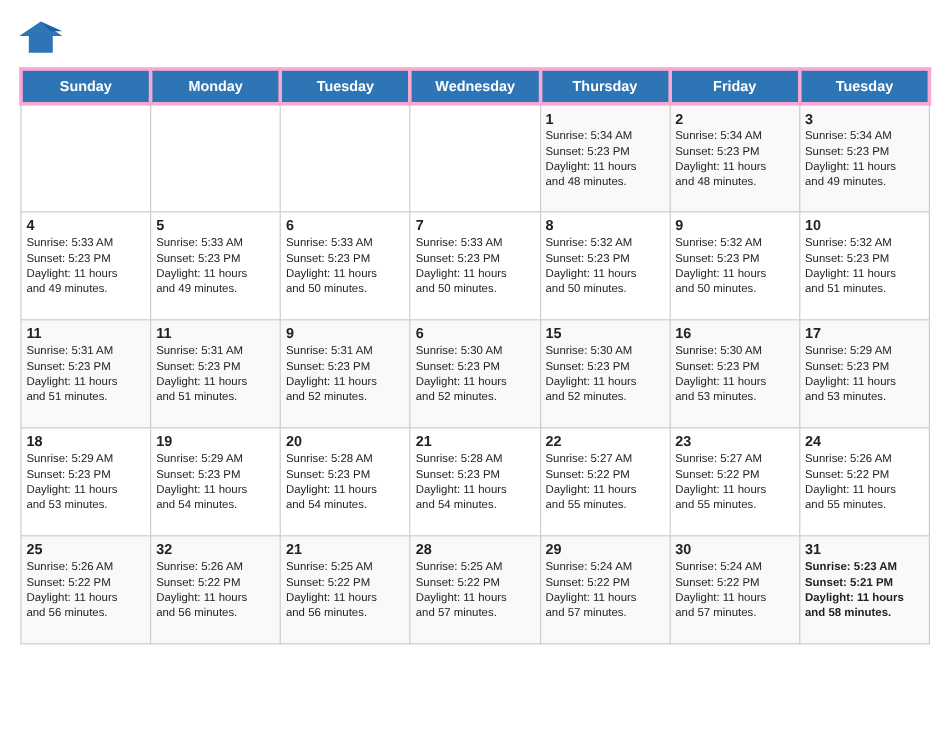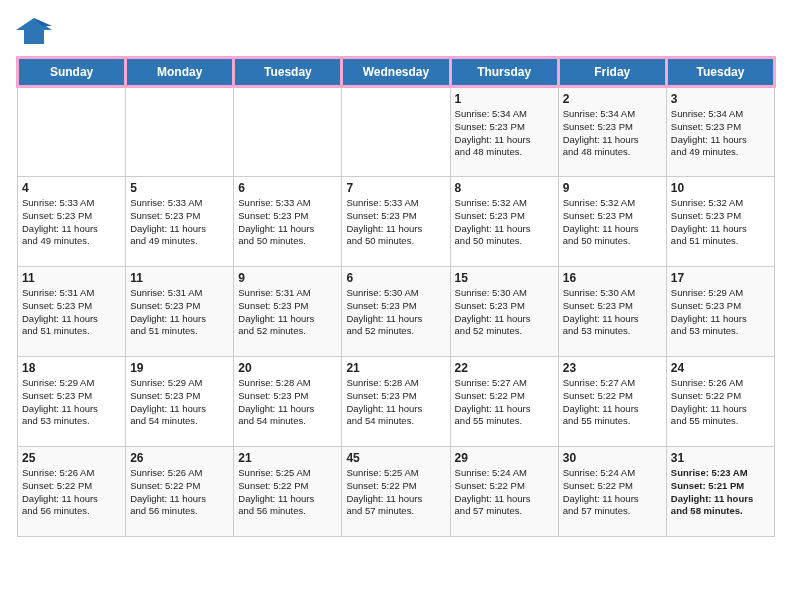--- a/index.html
+++ b/index.html
@@ -301,35 +301,35 @@
       </tr>
       <tr>
         <td>
           <span class="day-number">25</span>
           <div class="day-info" style="white-space: pre-line;">Sunrise: 5:26 AM
 Sunset: 5:22 PM
 Daylight: 11 hours
 and 56 minutes.</div>
         </td>
         <td>
-          <span class="day-number">26</span>
+          <span class="day-number">32</span>
           <div class="day-info" style="white-space: pre-line;">Sunrise: 5:26 AM
 Sunset: 5:22 PM
 Daylight: 11 hours
 and 56 minutes.</div>
         </td>
         <td>
           <span class="day-number">21</span>
           <div class="day-info" style="white-space: pre-line;">Sunrise: 5:25 AM
 Sunset: 5:22 PM
 Daylight: 11 hours
 and 56 minutes.</div>
         </td>
         <td>
-          <span class="day-number">45</span>
+          <span class="day-number">28</span>
           <div class="day-info" style="white-space: pre-line;">Sunrise: 5:25 AM
 Sunset: 5:22 PM
 Daylight: 11 hours
 and 57 minutes.</div>
         </td>
         <td>
           <span class="day-number">29</span>
           <div class="day-info" style="white-space: pre-line;">Sunrise: 5:24 AM
 Sunset: 5:22 PM
 Daylight: 11 hours

